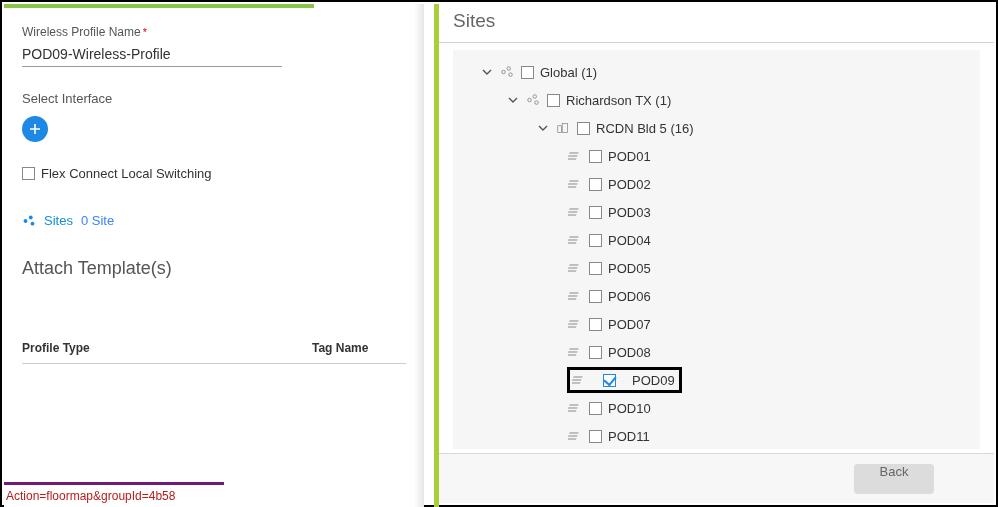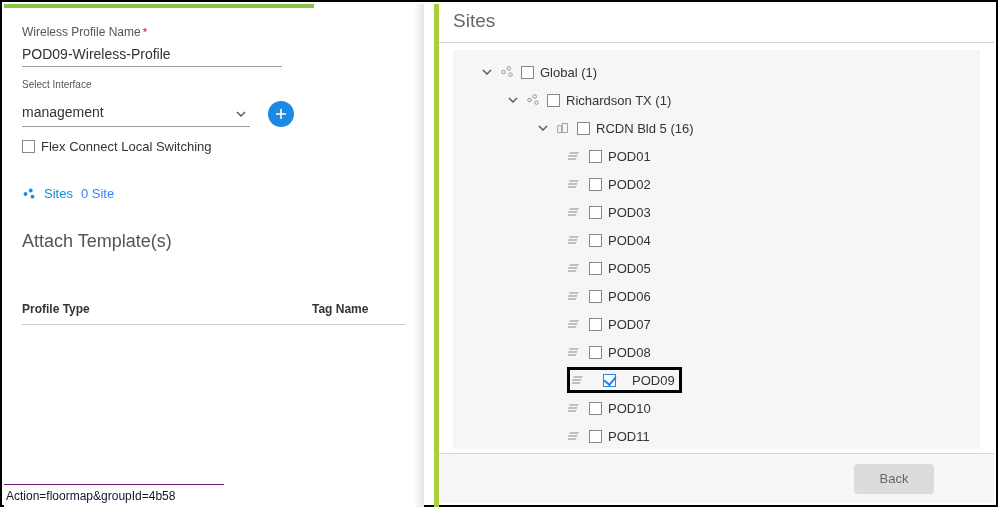--- a/index.html
+++ b/index.html
@@ -9,43 +9,43 @@
   .outer-frame { position:absolute; left:0; top:0; width:998px; height:507px; border:2px solid #000; }
 
   
   .left-panel { position:absolute; left:2px; top:2px; width:420px; height:503px; background:#fff; overflow:hidden; }
   .left-border-top { position:absolute; left:0; top:0; width:310px; height:4px; background:#8bc34a; }
   .left-inner { position:absolute; left:18px; top:18px; right:18px; }
 
   .field-label { font-size:12px; color:#555; }
   .req { color:#d0021b; font-size:11px; margin-left:2px; }
   .text-input { font-size:14px; color:#333; padding:6px 0 4px 0; border:none; border-bottom:1px solid #9a9a9a; width:260px; background:transparent; }
-  .block { margin-bottom:12px; }
-
-  .sel-label { font-size:10px; color:#555; margin-bottom:10px; }
+  .block { margin-bottom:24px; }
+
+  .sel-label { font-size:13px; color:#555; margin-bottom:10px; }
   .select-row { display:flex; align-items:center; gap:18px; }
   .select-box { position:relative; width:228px; border-bottom:1px solid #9a9a9a; padding:4px 0 6px 0; font-size:14px; color:#333; cursor:pointer; }
   .chev { position:absolute; right:4px; top:6px; width:10px; height:10px; }
   .add-btn { width:26px; height:26px; border-radius:50%; background:#1e88e5; display:flex; align-items:center; justify-content:center; color:#fff; font-size:18px; line-height:1; cursor:pointer; }
 
   .chk-row { display:flex; align-items:center; gap:6px; font-size:13px; color:#333; margin-bottom:32px; }
   .chkbox { width:13px; height:13px; border:1px solid #888; background:#fff; }
 
   .sites-row { display:flex; align-items:center; gap:8px; font-size:13px; margin-bottom:30px; }
   .sites-link { color:#0f8fd6; cursor:pointer; }
   .sites-icon { width:14px; height:14px; }
   .sites-count { color:#3b82f6; }
 
-  .section-title { font-size:18px; font-weight:300; color:#555; margin-bottom:24px; }
+  .section-title { font-size:18px; font-weight:300; color:#555; margin-bottom:36px; }
   .table-head { display:flex; font-size:12px; font-weight:700; color:#333; padding-bottom:8px; border-bottom:1px solid #ccc; padding-top:26px; }
   .col-device { width:290px; }
   .col-tag { }
 
   .left-shadow { position:absolute; top:0; right:0; width:10px; height:100%; background:linear-gradient(to right, rgba(0,0,0,0), rgba(0,0,0,0.10)); pointer-events:none; }
-  .bottom-frag { position:absolute; left:0; bottom:0; font-size:12px; color:#0f172a; padding:4px 2px; border-top:1px solid #701a75; width:220px; }
+  .bottom-frag { position:absolute; left:0; bottom:0; font-size:12px; color:#b91c1c; padding:4px 2px; border-top:3px solid #701a75; width:220px; }
 
   
   .vbar { position:absolute; left:432px; top:2px; width:5px; height:503px; background:#a8cf3a; }
 
   
   .right-panel { position:absolute; left:437px; top:2px; right:2px; bottom:2px; background:#fff; }
   .right-title { font-size:19px; font-weight:300; color:#666; padding:6px 14px 10px; }
   .right-rule { height:1px; background:#d0d0d0; margin:0; border:none; }
   .tree-wrap { position:absolute; left:14px; top:46px; right:14px; bottom:54px; overflow-y:auto; background:#f6f6f6; padding:8px 8px 8px 12px; }
 
@@ -55,21 +55,21 @@
   .nchk { width:13px; height:13px; border:1px solid #888; background:#fff; }
   .nchk.checked { border-color:#1e88e5; background:#fff; position:relative; }
   .nchk.checked::after { content:""; position:absolute; left:2px; top:-1px; width:6px; height:9px; border:solid #1e88e5; border-width:0 2px 2px 0; transform:rotate(40deg); }
   .ind1 { padding-left:16px; }
   .ind2 { padding-left:42px; }
   .ind3 { padding-left:72px; }
   .ind4 { padding-left:102px; }
   .pod-highlight { border:3px solid #000; padding:1px 4px 1px 1px; display:inline-flex; align-items:center; gap:16px; height:26px; }
 
   .footer-bar { position:absolute; left:0; right:0; bottom:0; height:50px; border-top:1px solid #d8d8d8; display:flex; align-items:center; justify-content:flex-end; gap:14px; padding-right:60px; background:#f7f7f7; }
-  .btn { height:30px; min-width:80px; border-radius:4px; font-size:13px; display:flex; align-items:center; justify-content:center; cursor:pointer; }
+  .btn { height:30px; min-width:80px; border-radius:4px; font-size:13px; display:flex; justify-content:center; cursor:pointer; }
   .btn-back { background:#dcdcdc; color:#666; }
   .btn-ok { background:#0f8fd6; color:#fff; font-weight:600; }
   .ok-ring { position:absolute; width:72px; height:48px; border:6px solid #b2e01b; border-radius:50%/50%; pointer-events:none; }
 
   
   .tree-wrap::-webkit-scrollbar { width:12px; }
   .tree-wrap::-webkit-scrollbar-track { background:#eee; }
   .tree-wrap::-webkit-scrollbar-thumb { background:#bdbdbd; border-radius:2px; }
 </style>
 </head>
@@ -82,28 +82,20 @@
 
     <div class="left-inner">
       <div class="block">
         <span class="field-label">Wireless Profile Name</span><span class="req">*</span><br>
         <input class="text-input" value="POD09-Wireless-Profile" style="">
       </div>
 
       <div class="block">
         <div class="sel-label">Select Interface</div>
         <div class="select-row">
-          <div class="select-box">
-            <span>management</span>
-            <span class="chev">
-              <svg viewBox="0 0 10 10" width="10" height="10">
-                  <path d="M1 3 L5 7 L9 3" fill="none" stroke="#555" stroke-width="1.4"></path>
-                </svg>
-            </span>
-          </div>
           <div class="add-btn">
             <svg viewBox="0 0 12 12" width="12" height="12">
                 <path d="M6 1 V11 M1 6 H11" stroke="#fff" stroke-width="1.6" fill="none"></path>
               </svg>
           </div>
         </div>
       </div>
 
       <div class="chk-row">
         <span class="chkbox"></span>

